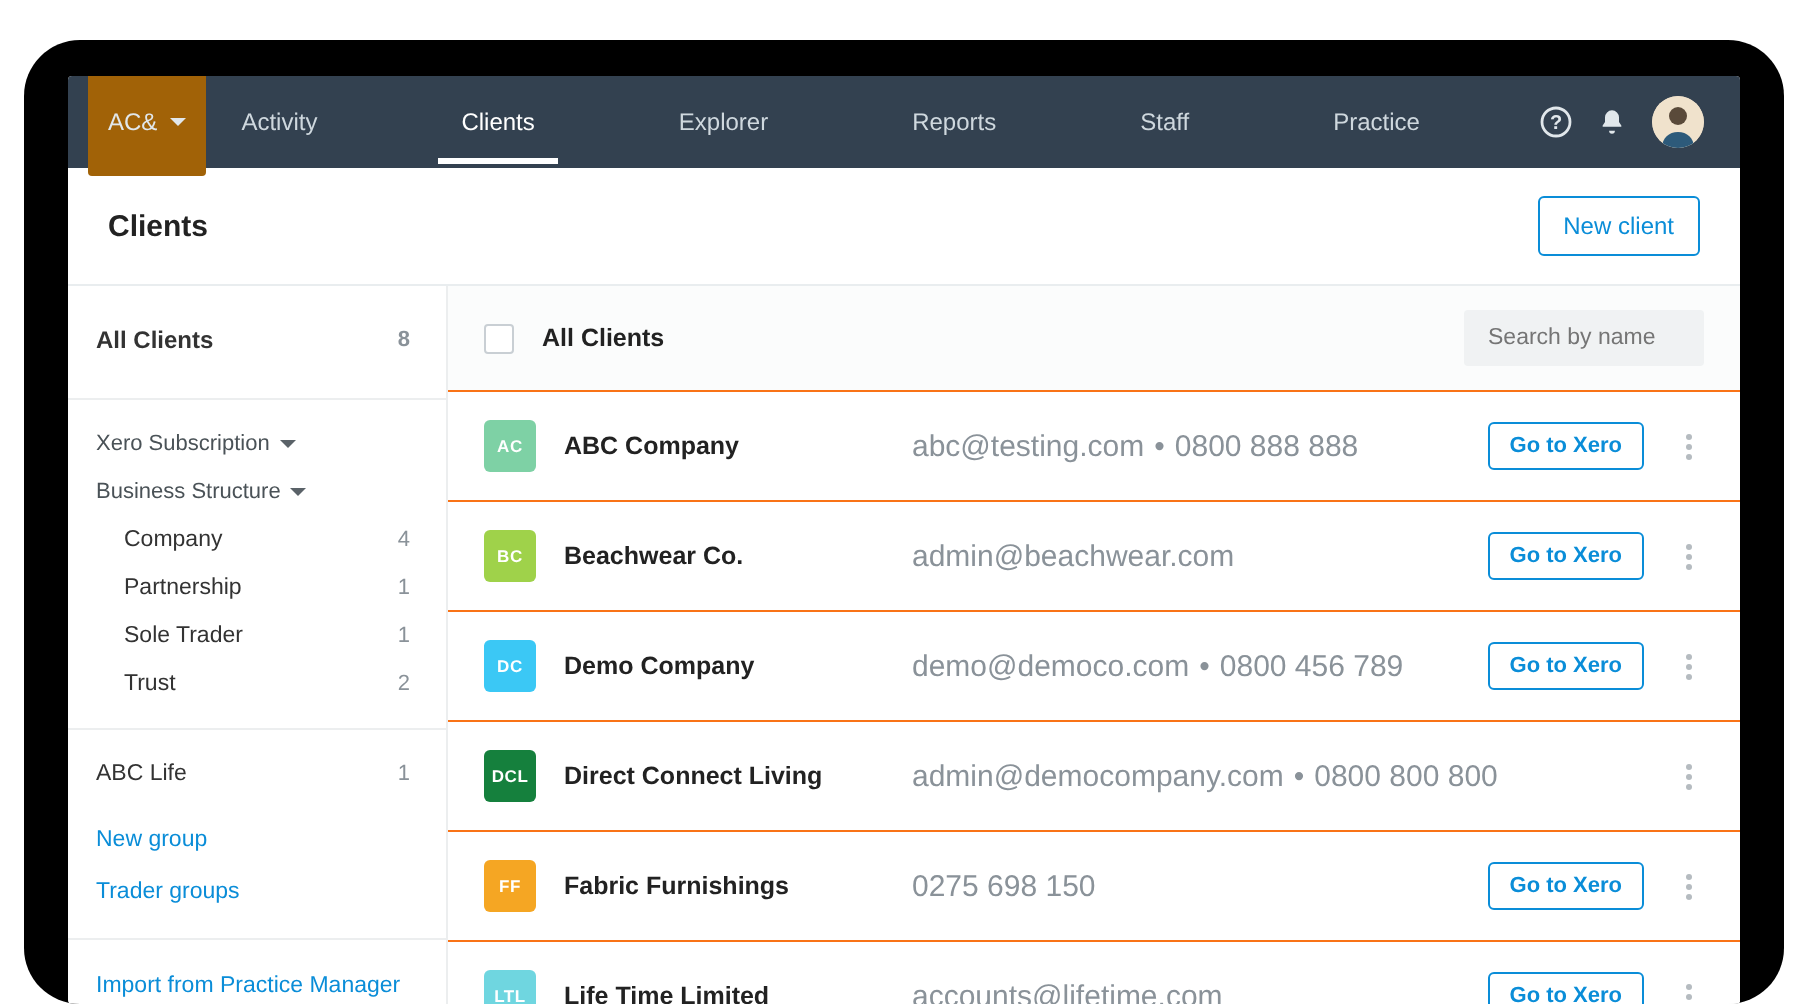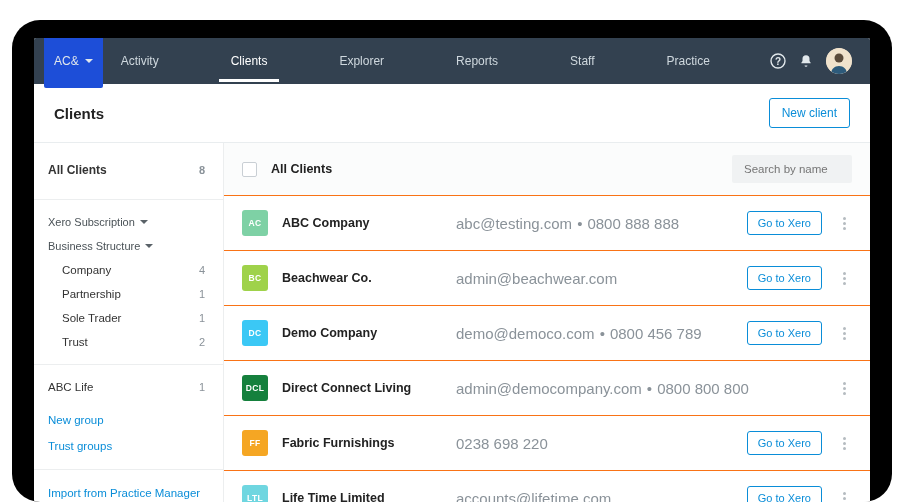--- a/index.html
+++ b/index.html
@@ -1,20 +1,20 @@
 <!DOCTYPE html>
 <html><head>
 <meta charset="utf-8">
 <style>
 * { box-sizing: border-box; margin: 0; padding: 0; font-family: -apple-system, BlinkMacSystemFont, "Segoe UI", Helvetica, Arial, sans-serif; }
 body { background: #fff; }
 .device { background: #000; border-radius: 28px; padding: 18px 22px 0 22px; margin: 20px auto 0; width: 880px; height: 482px; overflow: hidden; }
 .screen { background: #fff; border-radius: 2px; height: 100%; overflow: hidden; display: flex; flex-direction: column; }
 .topnav { background: #334150; color: #e1e7eb; display: flex; align-items: center; height: 46px; padding: 0 18px 0 10px; font-size: 12px; }
-.brand { background: #1d4ed8; padding: 20px 10px; display: flex; align-items: center; gap: 6px; cursor: pointer; border-radius: 2px; margin-right: 6px; }
+.brand { background: #a16207; padding: 20px 10px; display: flex; align-items: center; gap: 6px; cursor: pointer; border-radius: 2px; margin-right: 6px; }
 .brand .chev { border: 4px solid transparent; border-top-color: #e1e7eb; margin-top: 4px; }
 .navitem { padding: 14px 12px; color: #cfd8de; cursor: pointer; }
 .navitem.active { color: #fff; border-bottom: 3px solid #fff; padding-bottom: 11px; }
 .spacer { flex: 1; }
 .icon-btn { width: 28px; height: 28px; display: flex; align-items: center; justify-content: center; cursor: pointer; color: #e1e7eb; }
 .avatar { width: 26px; height: 26px; border-radius: 50%; background: #e8d9c3; display: flex; align-items: center; justify-content: center; margin-left: 6px; cursor: pointer; overflow: hidden; }
 .avatar svg { width: 26px; height: 26px; }
 .header { display: flex; align-items: center; justify-content: space-between; padding: 14px 20px; border-bottom: 1px solid #e9edef; }
 .header h1 { font-size: 15px; font-weight: 700; color: #222; }
 .btn-primary { border: 1px solid #0a8dd8; color: #0a8dd8; background: #fff; border-radius: 3px; padding: 7px 12px; font-size: 12px; font-weight: 400; cursor: pointer; }
@@ -32,21 +32,21 @@
 .list-head { display: flex; align-items: center; padding: 12px 18px; gap: 14px; }
 .checkbox { width: 15px; height: 15px; border: 1.5px solid #c9cfd4; border-radius: 2px; background: #fff; cursor: pointer; }
 .list-head .title { font-weight: 700; font-size: 12.5px; color: #222; flex: 1; }
 .search { background: #f0f2f3; border: none; padding: 8px 12px; font-size: 11.5px; color: #777; border-radius: 2px; width: 120px; }
 .list { flex: 1; overflow-y: auto; }
 .row { display: flex; align-items: center; padding: 14px 18px; border-top: 1px solid #f97316; gap: 14px; background: #fff; }
 .badge { width: 26px; height: 26px; border-radius: 3px; display: flex; align-items: center; justify-content: center; font-size: 8.5px; font-weight: 600; color: #fff; letter-spacing: 0.3px; }
 .client-name { font-weight: 700; font-size: 12.5px; color: #222; width: 160px; }
 .client-contact { font-size: 15px; color: #8a9299; flex: 1; }
 .client-contact .dot { margin: 0 5px; }
-.go-btn { border: 1px solid #0a8dd8; color: #0a8dd8; background: #fff; border-radius: 3px; padding: 5px 10px; font-size: 11px; font-weight: 400; cursor: pointer; }
+.go-btn { border: 1px solid #0a8dd8; color: #0a8dd8; background: #fff; border-radius: 3px; padding: 5px 10px; font-size: 11px; font-weight: 700; cursor: pointer; }
 .more { width: 16px; color: #b5bbc0; cursor: pointer; display: flex; flex-direction: column; align-items: center; gap: 2px; }
 .more span { width: 3px; height: 3px; background: #b5bbc0; border-radius: 50%; }
 </style>
 </head>
 <body>
 
 <div class="device">
   <div class="screen">
     <div class="topnav">
       <div class="brand">
@@ -120,21 +120,21 @@
               <span class="count">2</span>
             </div>
           </div>
         <div class="sb-divider"></div>
         <div class="sb-row">
           <span>ABC Life</span>
           <span class="count">1</span>
         </div>
         <div style="height:8px"></div>
         <div class="sb-link">New group</div>
-        <div class="sb-link">Trust groups</div>
+        <div class="sb-link">Trader groups</div>
         <div class="sb-divider"></div>
         <div class="sb-link">Import from Practice Manager</div>
       </div>
 
       <div class="main">
         <div class="list-head">
           <div class="checkbox"></div>
           <div class="title">All Clients</div>
           <input class="search" placeholder="Search by name" style="">
         </div>
@@ -178,21 +178,21 @@
               <div class="client-contact">admin@democompany.com<span class="dot">•</span>0800 800 800</div>
               <div class="more">
                 <span></span>
                 <span></span>
                 <span></span>
               </div>
             </div>
             <div class="row">
               <div class="badge" style="background:#f5a623">FF</div>
               <div class="client-name">Fabric Furnishings</div>
-              <div class="client-contact">0238 698 220</div>
+              <div class="client-contact">0275 698 150</div>
               <button class="go-btn">Go to Xero</button>
               <div class="more">
                 <span></span>
                 <span></span>
                 <span></span>
               </div>
             </div>
             <div class="row">
               <div class="badge" style="background:#6fd6e0">LTL</div>
               <div class="client-name">Life Time Limited</div>

